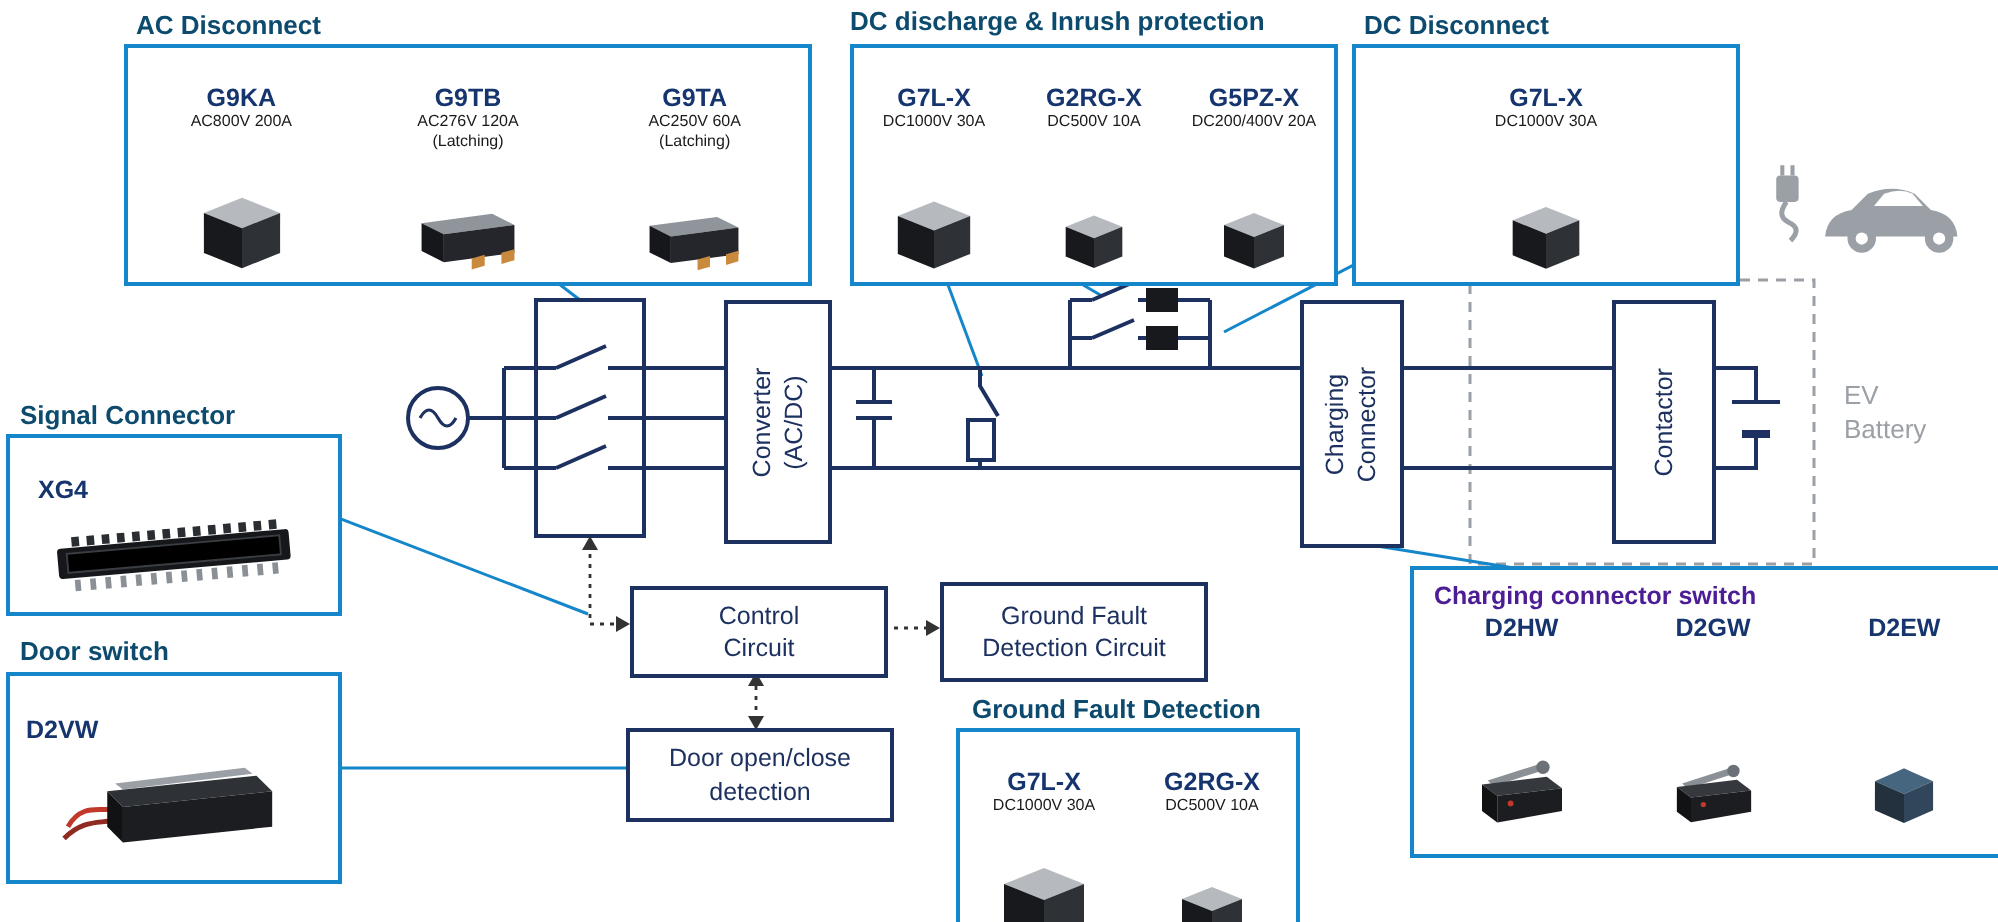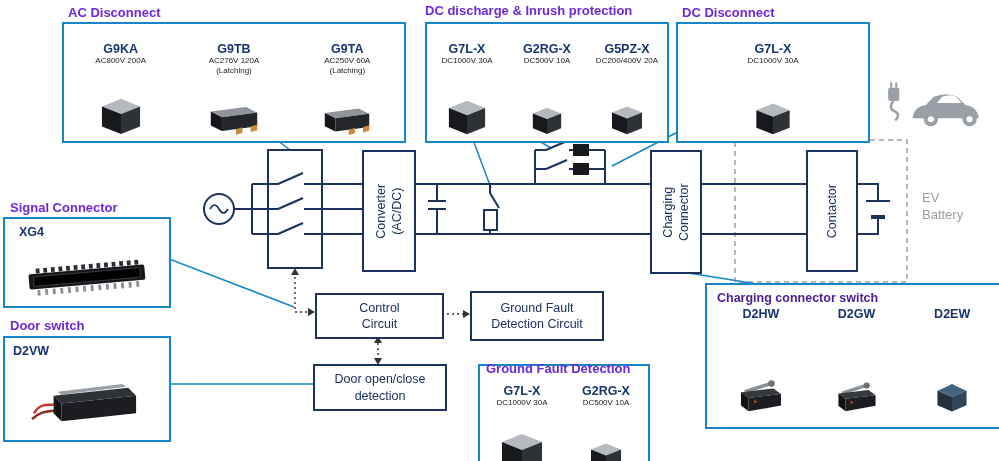--- a/index.html
+++ b/index.html
@@ -1,26 +1,26 @@
 <!DOCTYPE html>
 <html><head>
 <meta charset="utf-8">
 <style>
   html,body{margin:0;padding:0}
   body{position:relative;width:999px;height:461px;background:#fff;overflow:hidden;
        font-family:"Liberation Sans",sans-serif;}
   .circuit{position:absolute;left:0;top:0;z-index:1}
-  .ptitle{position:absolute;z-index:3;color:#6d28d9;font-size:13px;font-weight:bold;white-space:nowrap}
+  .ptitle{position:absolute;z-index:3;color:#0c4a6e;font-size:13px;font-weight:bold;white-space:nowrap}
   .panel{position:absolute;z-index:2;background:#fff;border:2px solid #1486c9;
          display:flex;justify-content:space-evenly;padding-top:18px}
   .product{flex:1;display:flex;flex-direction:column;align-items:center;min-width:0}
   .pname{color:#16356e;font-weight:bold;font-size:12.5px;line-height:1.15;white-space:nowrap}
   .pspec{font-size:8px;color:#1a1a1a;line-height:1.25;white-space:nowrap}
   .pimg{margin-top:auto;margin-bottom:5px;display:block}
-  .panel-col{flex-direction:column;justify-content:space-between;align-items:flex-start;padding:6px 8px}
+  .panel-col{flex-direction:column;justify-content:flex-end;align-items:flex-start;padding:6px 8px}
   .panel-col .pimg{align-self:center;margin-top:6px;margin-bottom:2px}
   .panel-chg{flex-direction:column;padding:4px 6px 6px 6px}
   .chg-title{color:#4c1d95;font-weight:bold;font-size:12.5px;padding:2px 0 2px 4px}
   .prod-row{display:flex;flex:1;width:100%}
   .block{position:absolute;z-index:2;border:2px solid #1d3160;background:#fff;color:#1d3160;
          display:flex;align-items:center;justify-content:center;text-align:center;
          font-size:12.5px;line-height:1.3}
   .block span{white-space:pre-line}
   .vblock span{transform:rotate(-90deg);display:block;white-space:pre-line}
   .gray-label{position:absolute;z-index:2;color:#9aa0a6;font-size:13px;line-height:1.3;white-space:pre-line}
@@ -264,21 +264,21 @@
 </div>
 
 <div class="ptitle" style="left:10px;top:318px">Door switch</div>
 <div class="panel panel-col" style="left:3px;top:336px;width:148px;height:90px">
   <div class="pname" style="margin-left:0">D2VW</div>
   <svg class="pimg" width="118" height="54">
       <use href="#sym-d2vw" width="100%" height="100%"></use>
     </svg>
 </div>
 
-<div class="ptitle" style="left:486px;top:361px">Ground Fault Detection</div>
+<div class="ptitle" style="left:486px;top:347px">Ground Fault Detection</div>
 <div class="panel" style="left:478px;top:364px;width:168px;height:94px">
   <div class="product">
     <div class="pname">G7L-X</div>
     <div class="pspec">DC1000V 30A</div>
     <svg class="pimg" width="48" height="42">
         <use href="#sym-cube" width="100%" height="100%"></use>
       </svg>
   </div>
   <div class="product">
     <div class="pname">G2RG-X</div>

